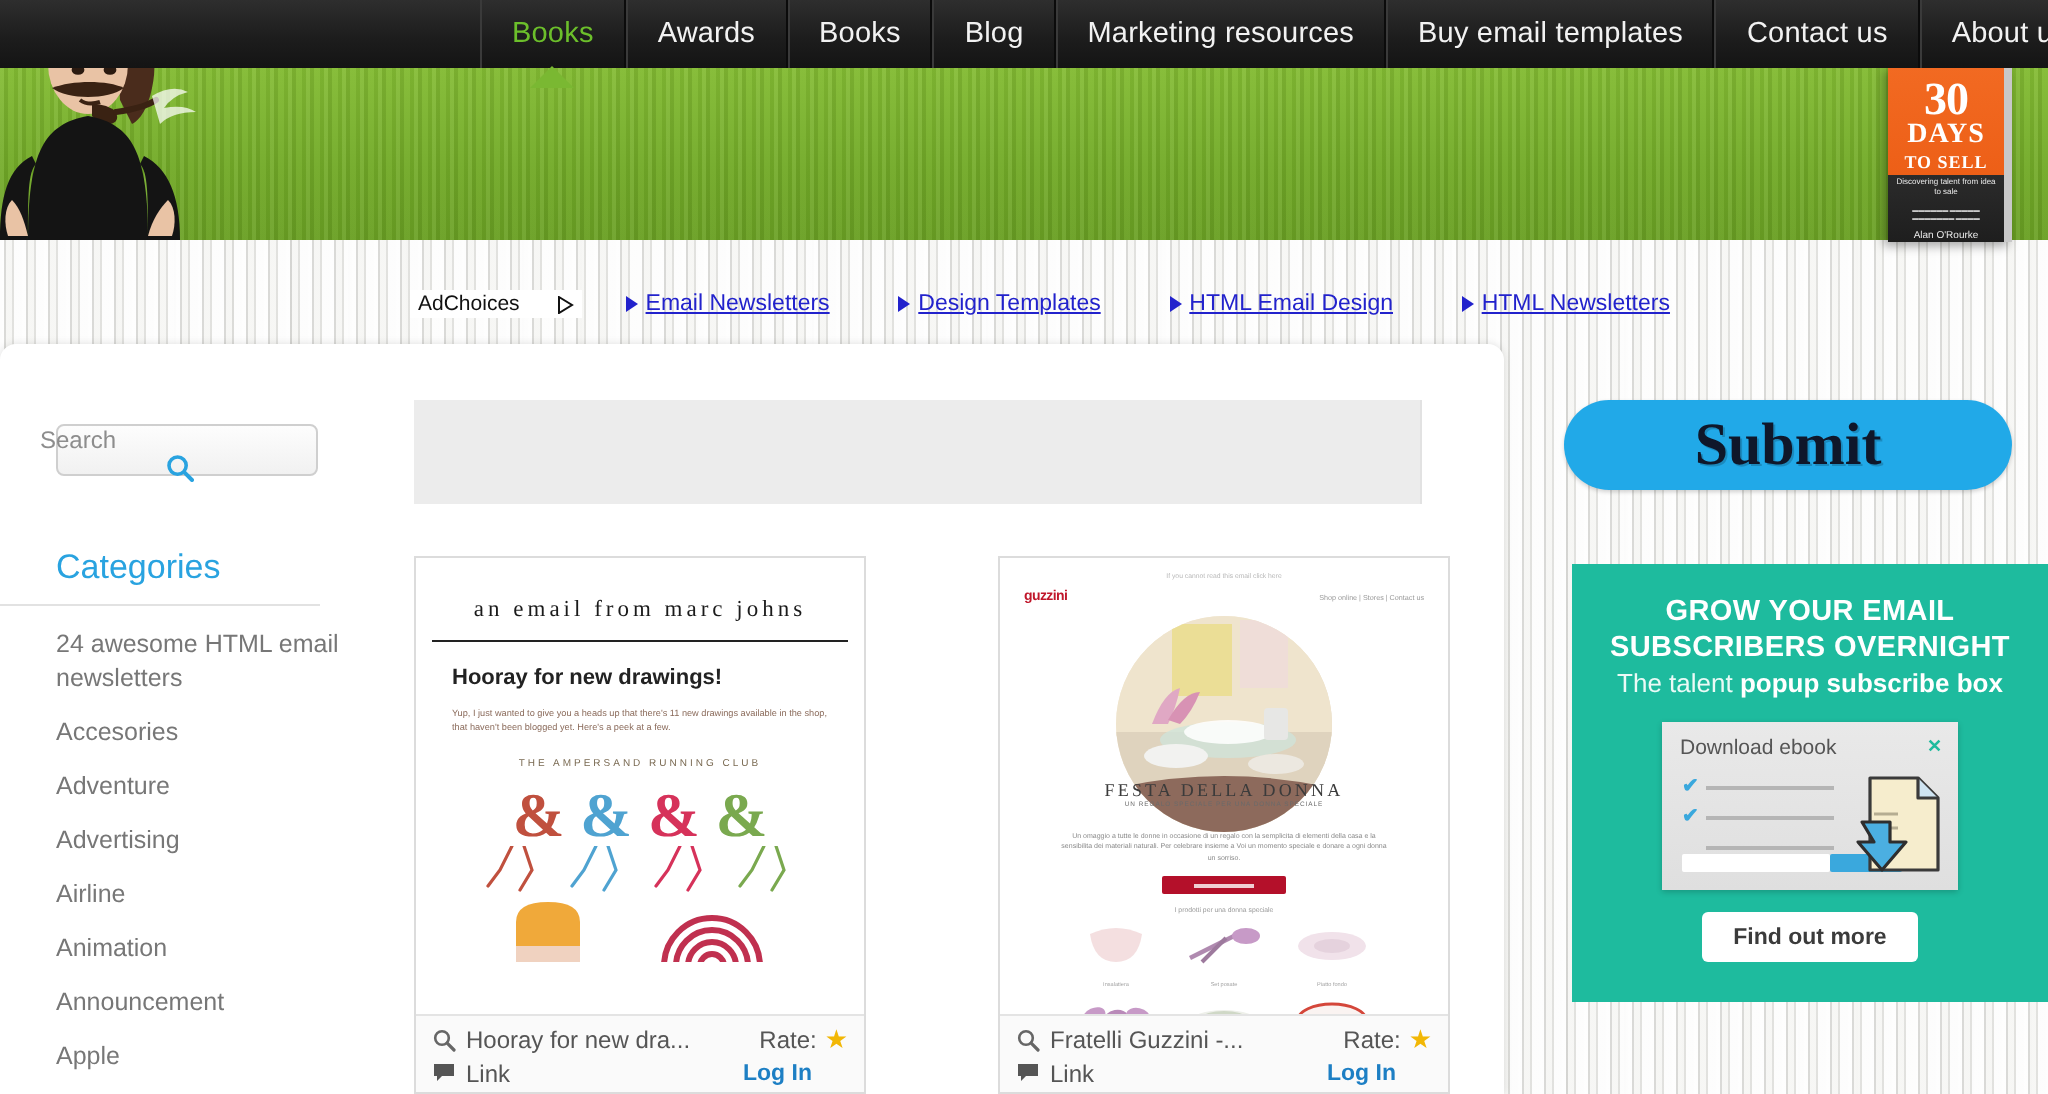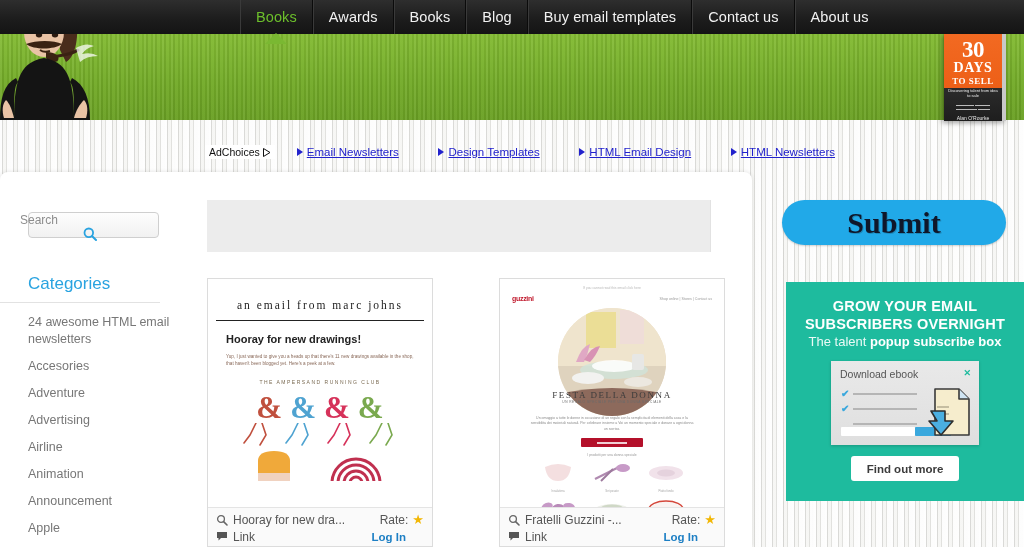--- a/index.html
+++ b/index.html
@@ -150,21 +150,21 @@
   
   .adbar {
     position: absolute; left: 205px; top: 143px;
     width: 630px; height: 18px;
     display: flex; align-items: center;
     font-size: 11px;
     z-index: 8;
   }
   .adchoices-label {
     background: #fff; color: #111; font-size: 10.5px;
-    padding: 1px 4px 1px 4px; display: flex; align-items: center; gap: 3px;
+    padding: 1px 4px 1px 4px; display: flex; align-items: center; gap: 19px;
     flex: 0 0 auto;
   }
   .adlinks { display: flex; flex: 1; justify-content: space-between; margin-left: 22px; }
   .adlink {
     color: #2222cc; text-decoration: underline; cursor: pointer;
     font-size: 11.5px; display: flex; align-items: center; gap: 4px;
     white-space: nowrap;
   }
   .tri { width: 0; height: 0; border-top: 4px solid transparent; border-bottom: 4px solid transparent; border-left: 6px solid #2222cc; }
 
@@ -343,20 +343,23 @@
       <span class="arrow"></span>
     </div>
     <div class="nav-item">
       <span>Awards</span>
     </div>
     <div class="nav-item">
       <span>Books</span>
     </div>
     <div class="nav-item">
       <span>Blog</span>
+    </div>
+    <div class="nav-item">
+      <span>Marketing resources</span>
     </div>
     <div class="nav-item">
       <span>Buy email templates</span>
     </div>
     <div class="nav-item">
       <span>Contact us</span>
     </div>
     <div class="nav-item">
       <span>About us</span>
     </div>

